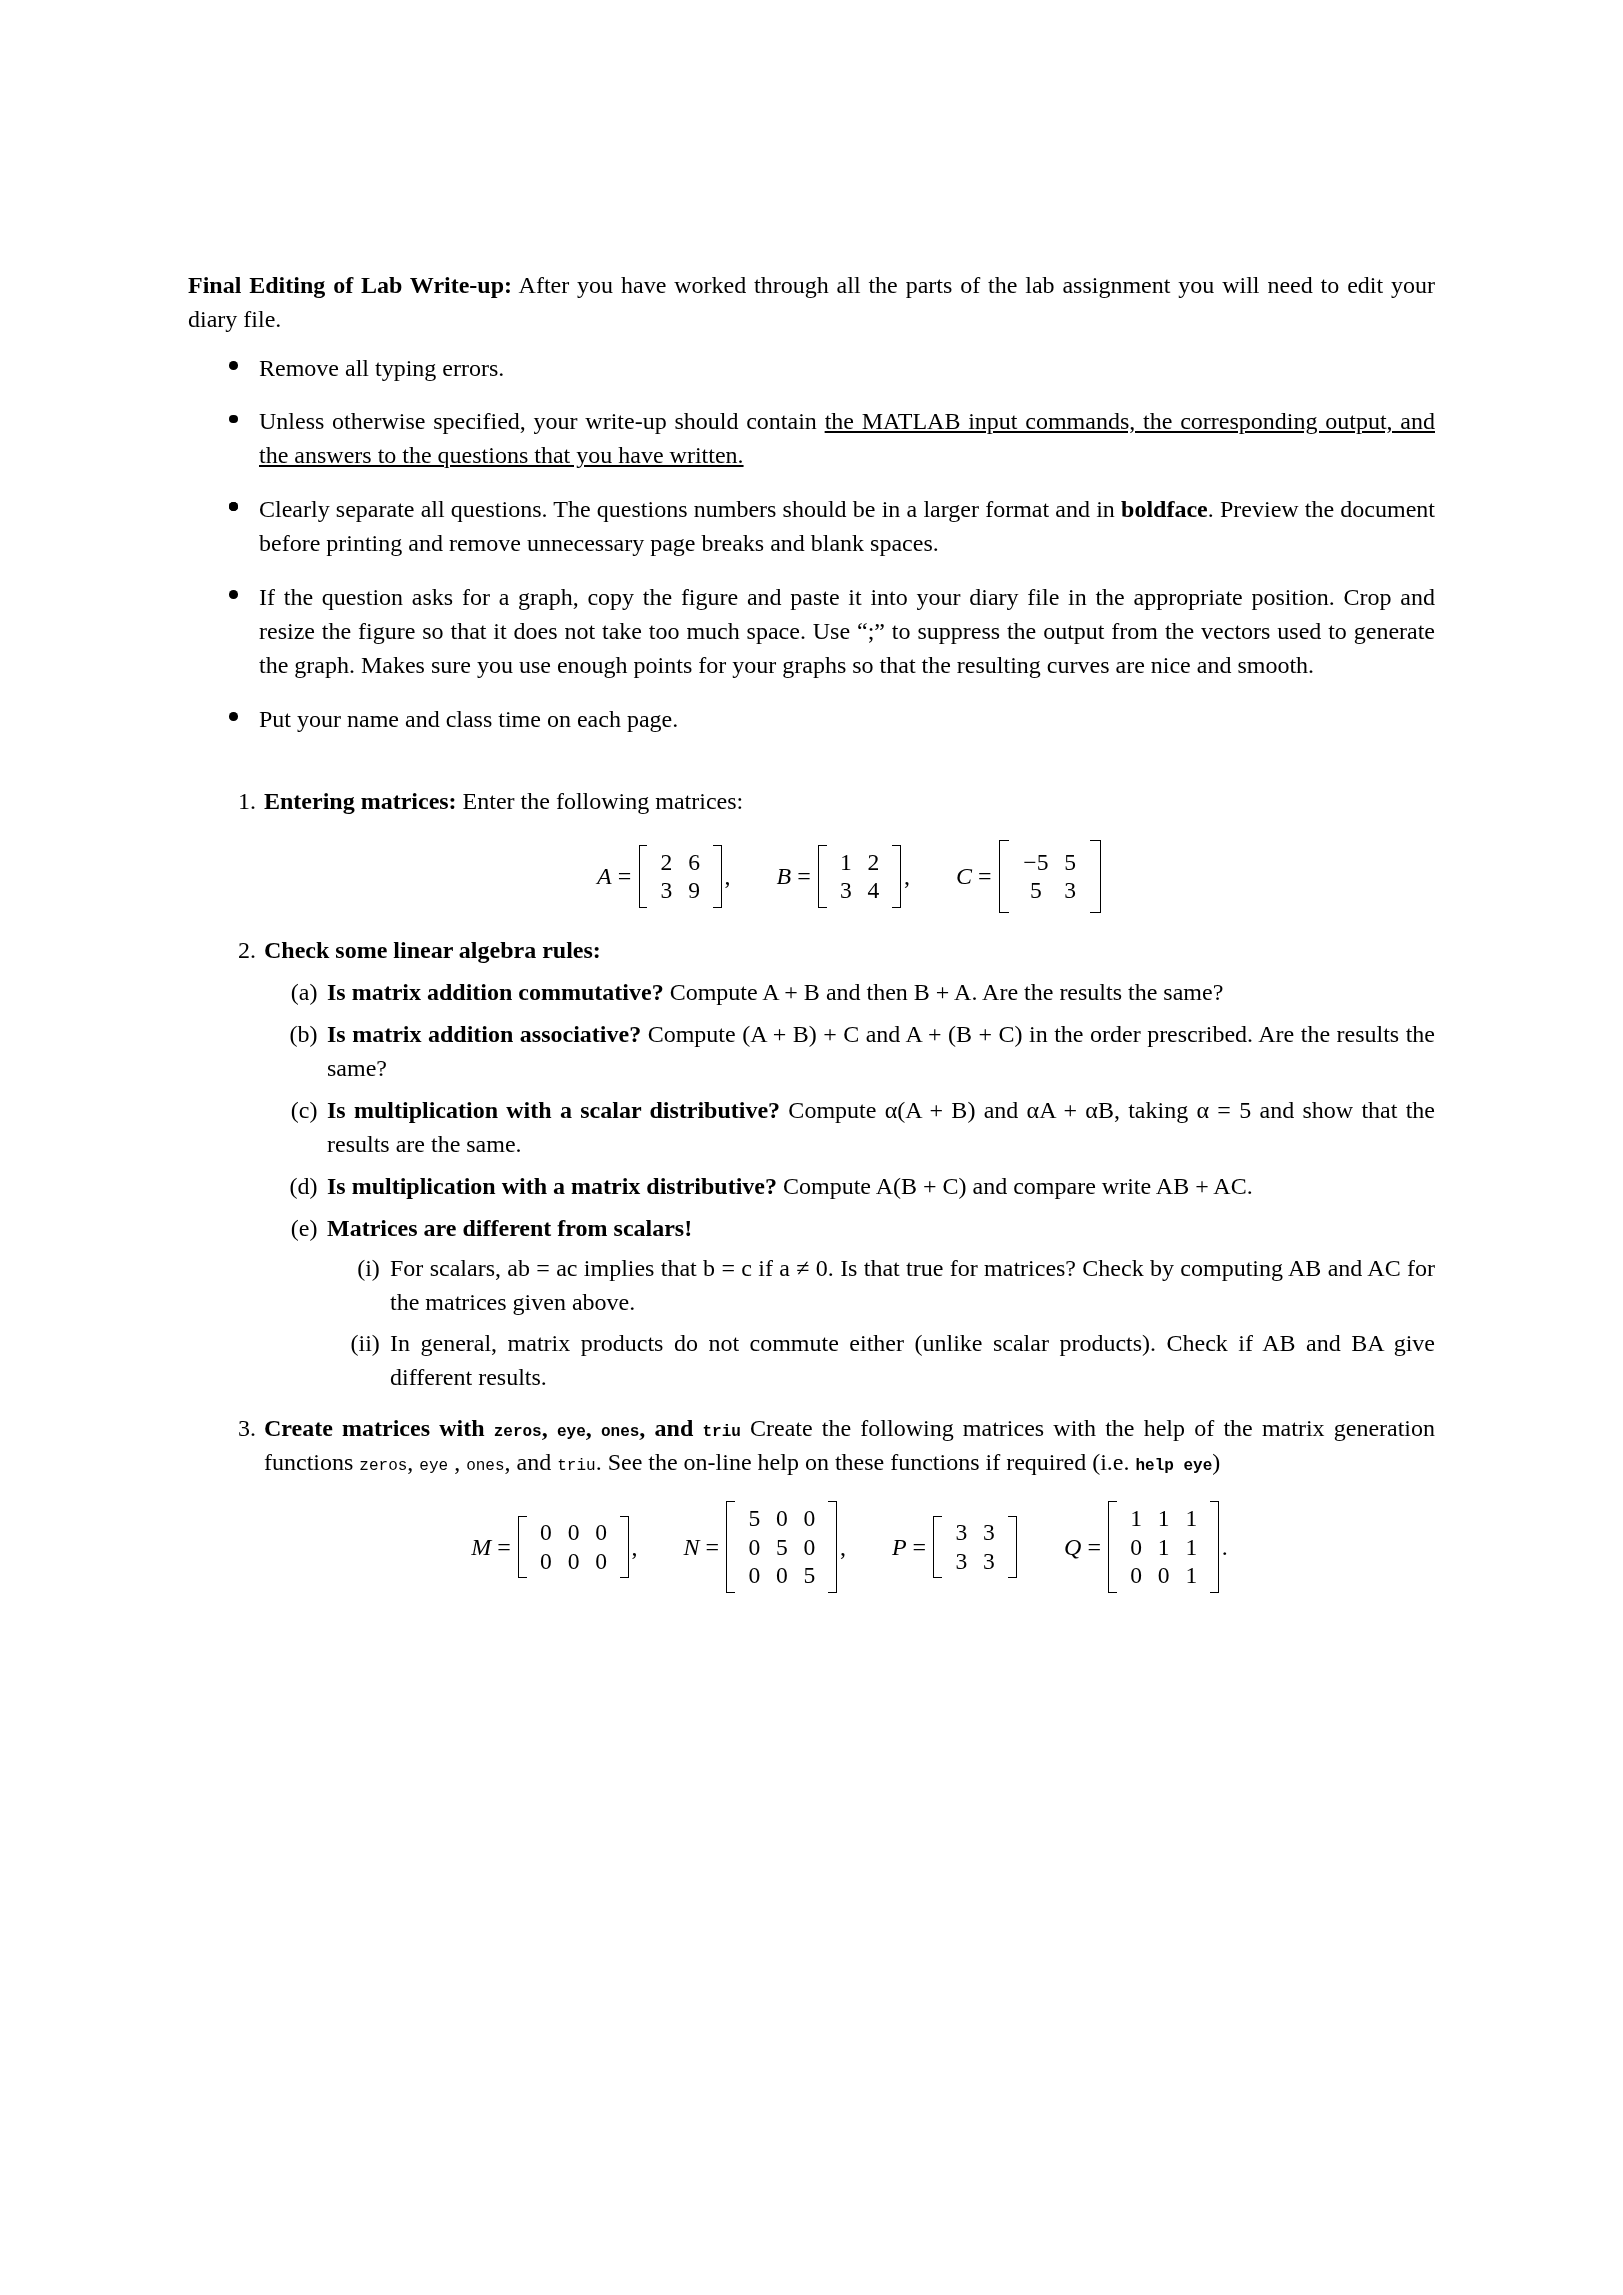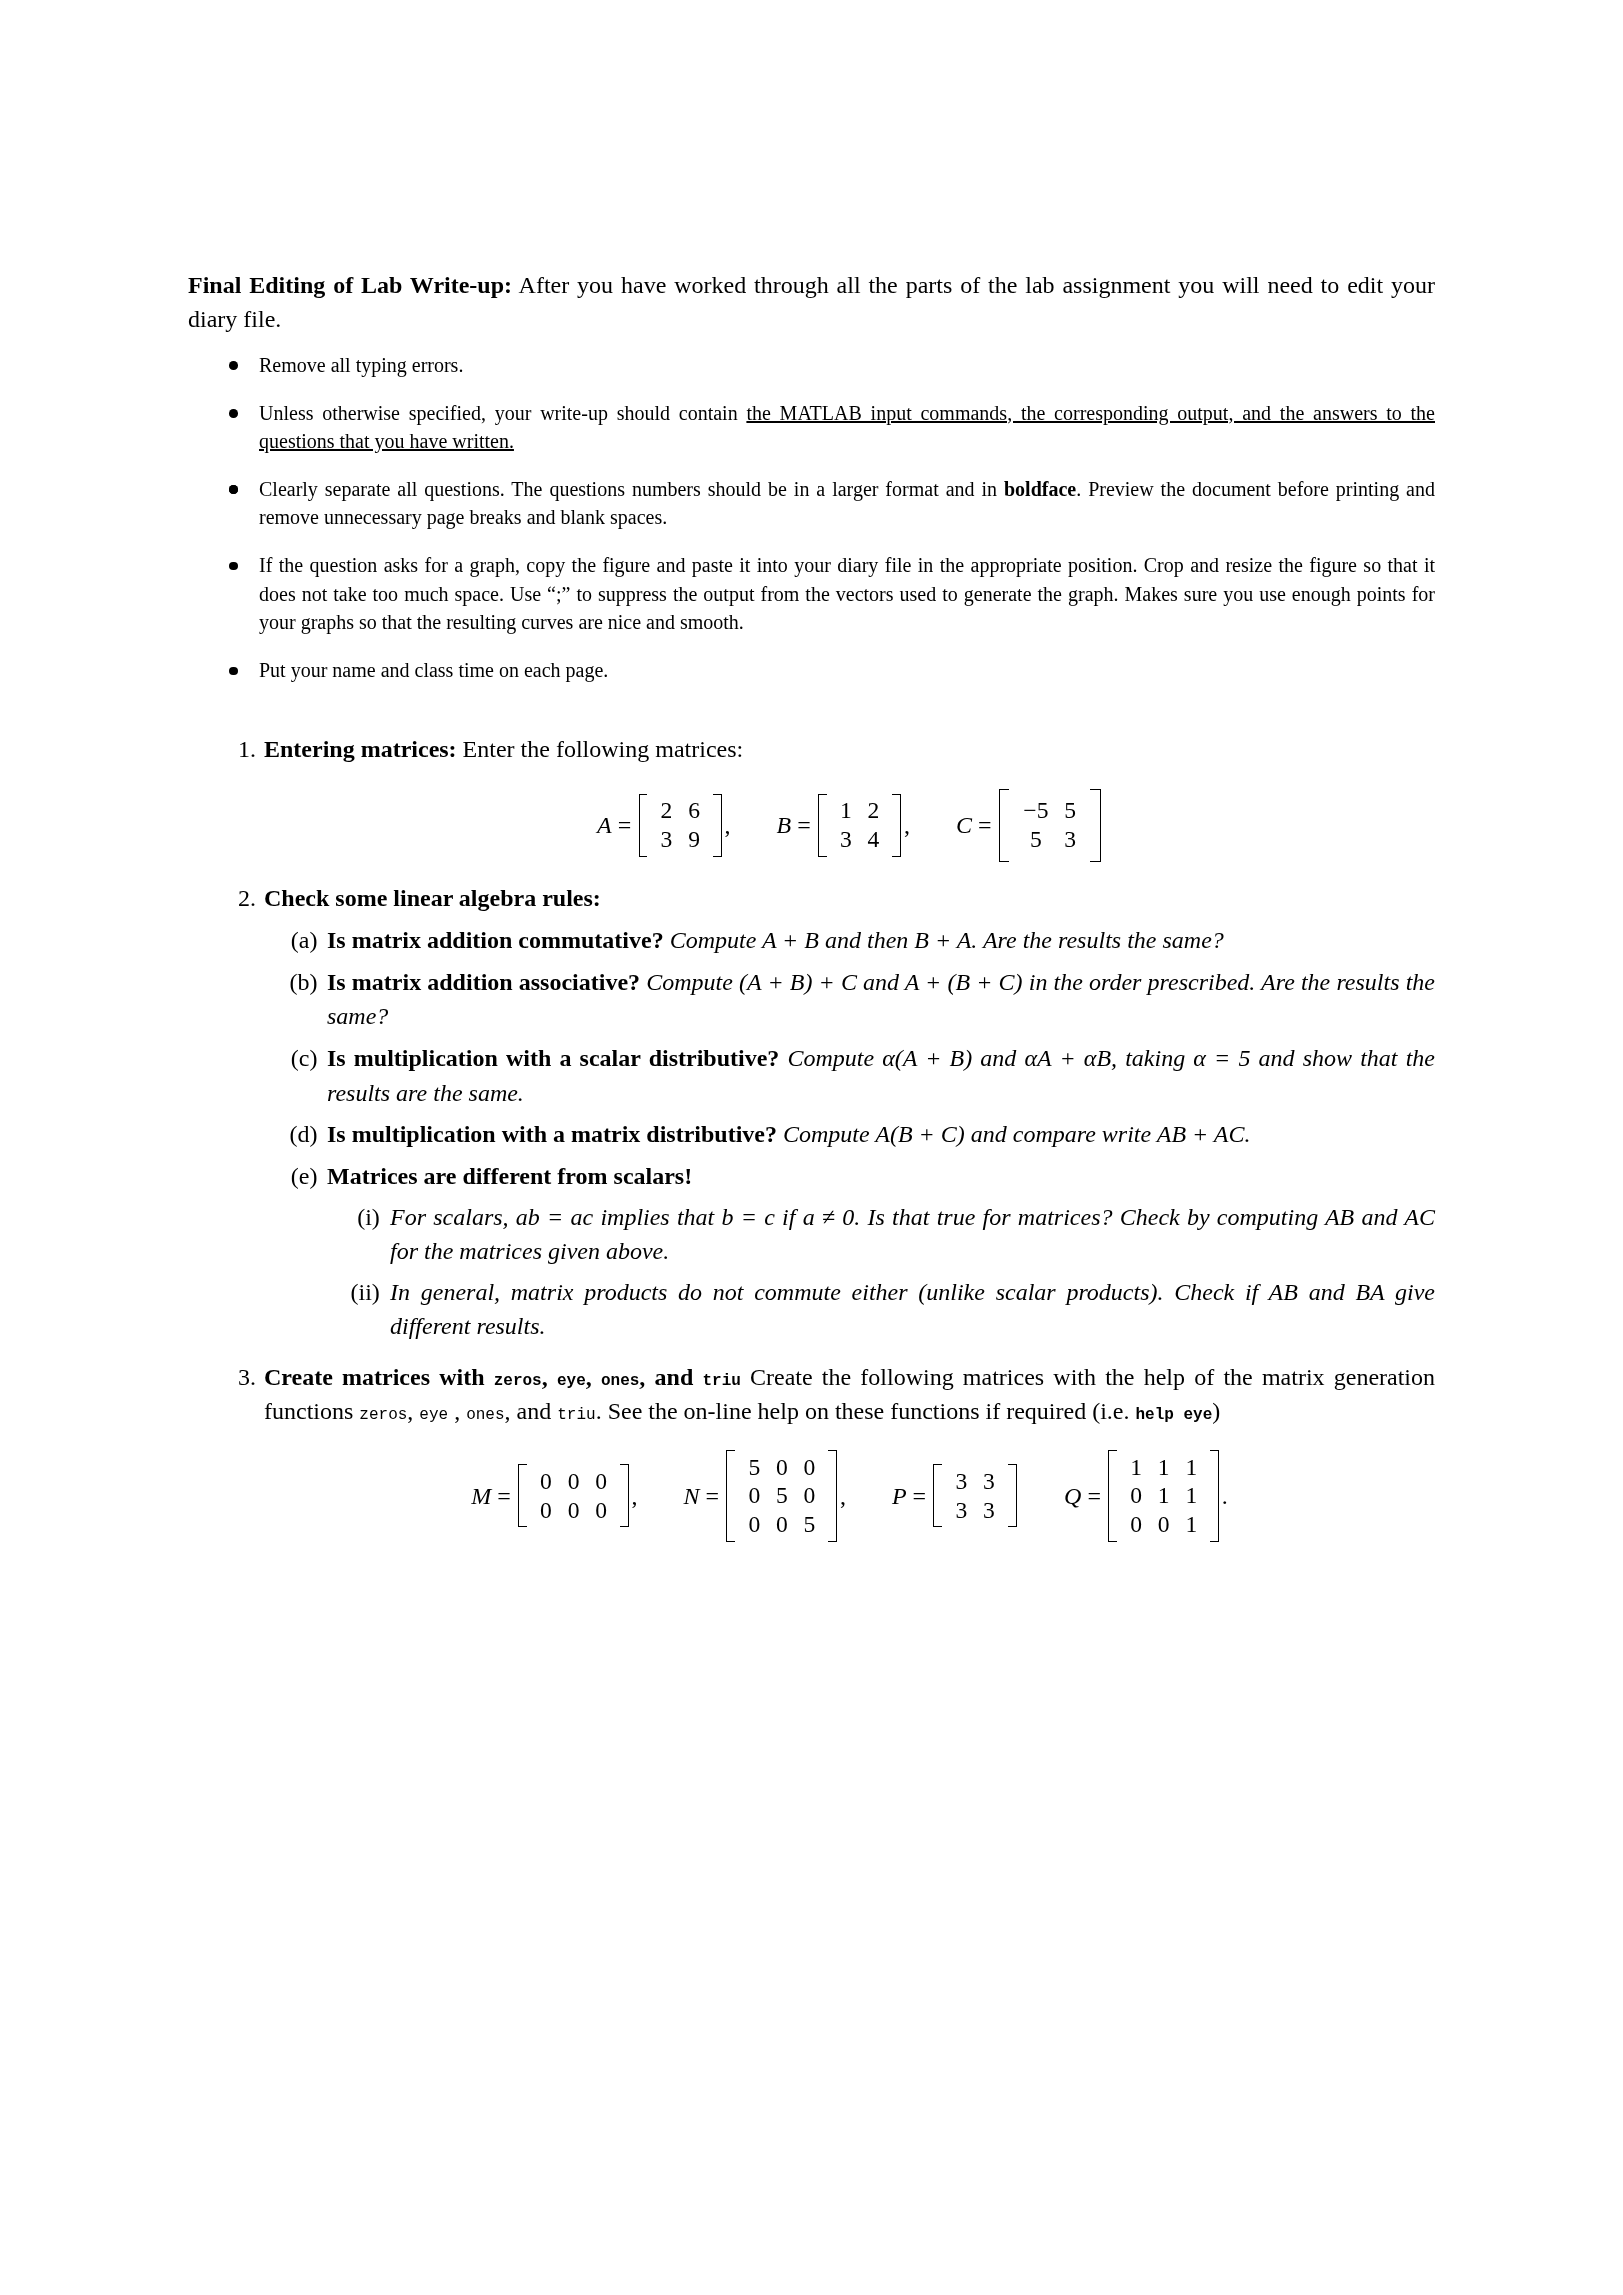--- a/index.html
+++ b/index.html
@@ -24,32 +24,32 @@
   }
   p, li, div {
     line-height: 1.42;
   }
   .para {
     font-size: 24px;
     text-align: justify;
     margin: 0 0 7.9px 0;
   }
   .bold { font-weight: bold; }
-  .ital { font-style: italic; }
+  .ital { }
   .mono { font-family: "Liberation Mono", monospace; font-size: 16px; }
   .underline { text-decoration: underline; }
 
   ul.bullets {
     list-style: none;
     margin: 14.4px 0 0 0;
     padding: 0 0 0 0;
   }
   ul.bullets > li {
     position: relative;
-    font-size: 20px;
+    font-size: 24px;
     text-align: justify;
     margin: 0 0 19.6px 0;
     padding-left: 71px;
   }
   ul.bullets > li .dot {
     position: absolute;
     left: 41px;
     top: 10.5px;
     width: 8.5px;
     height: 8.5px;

